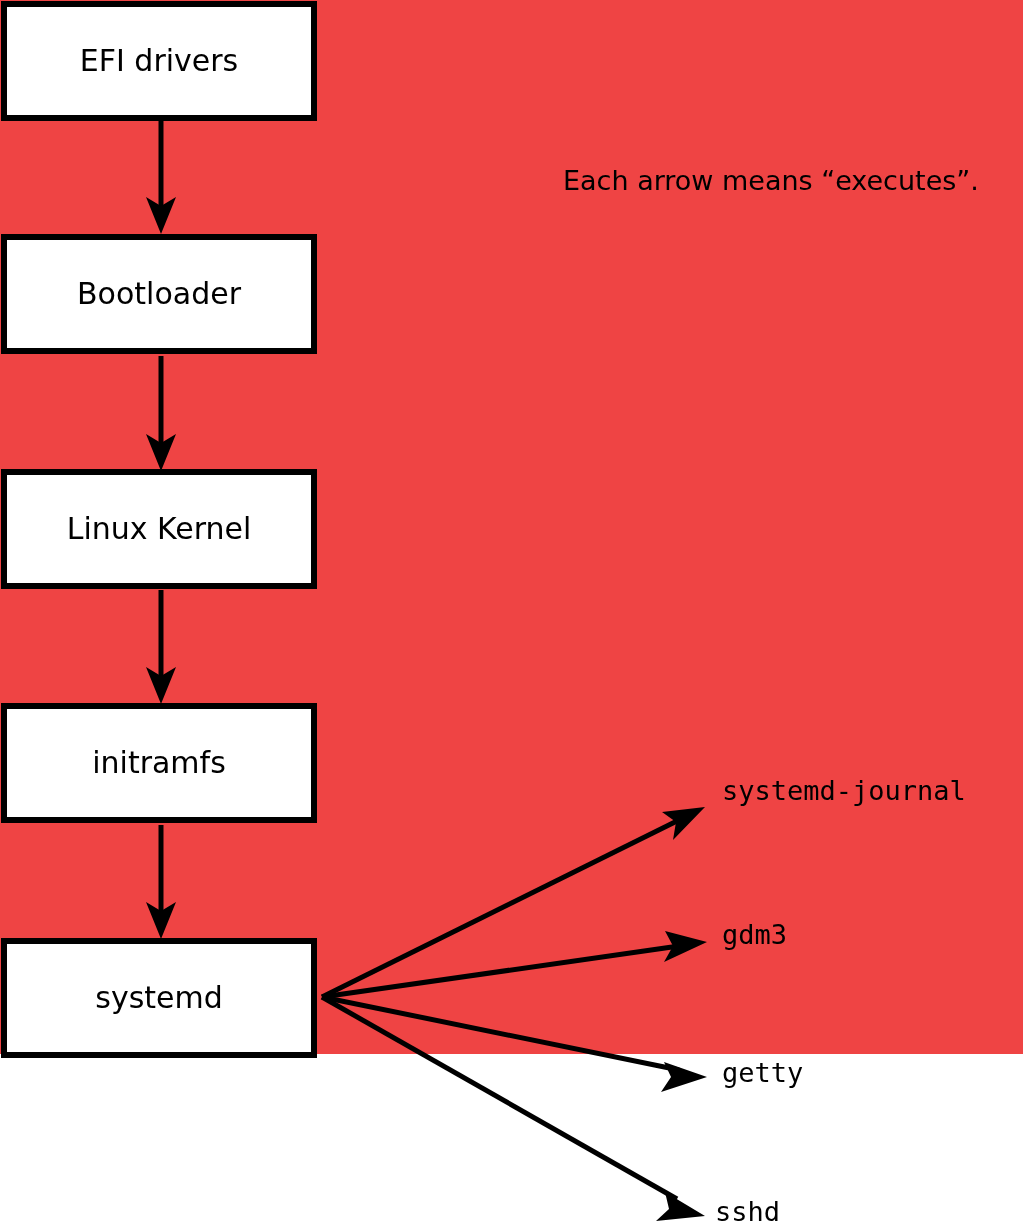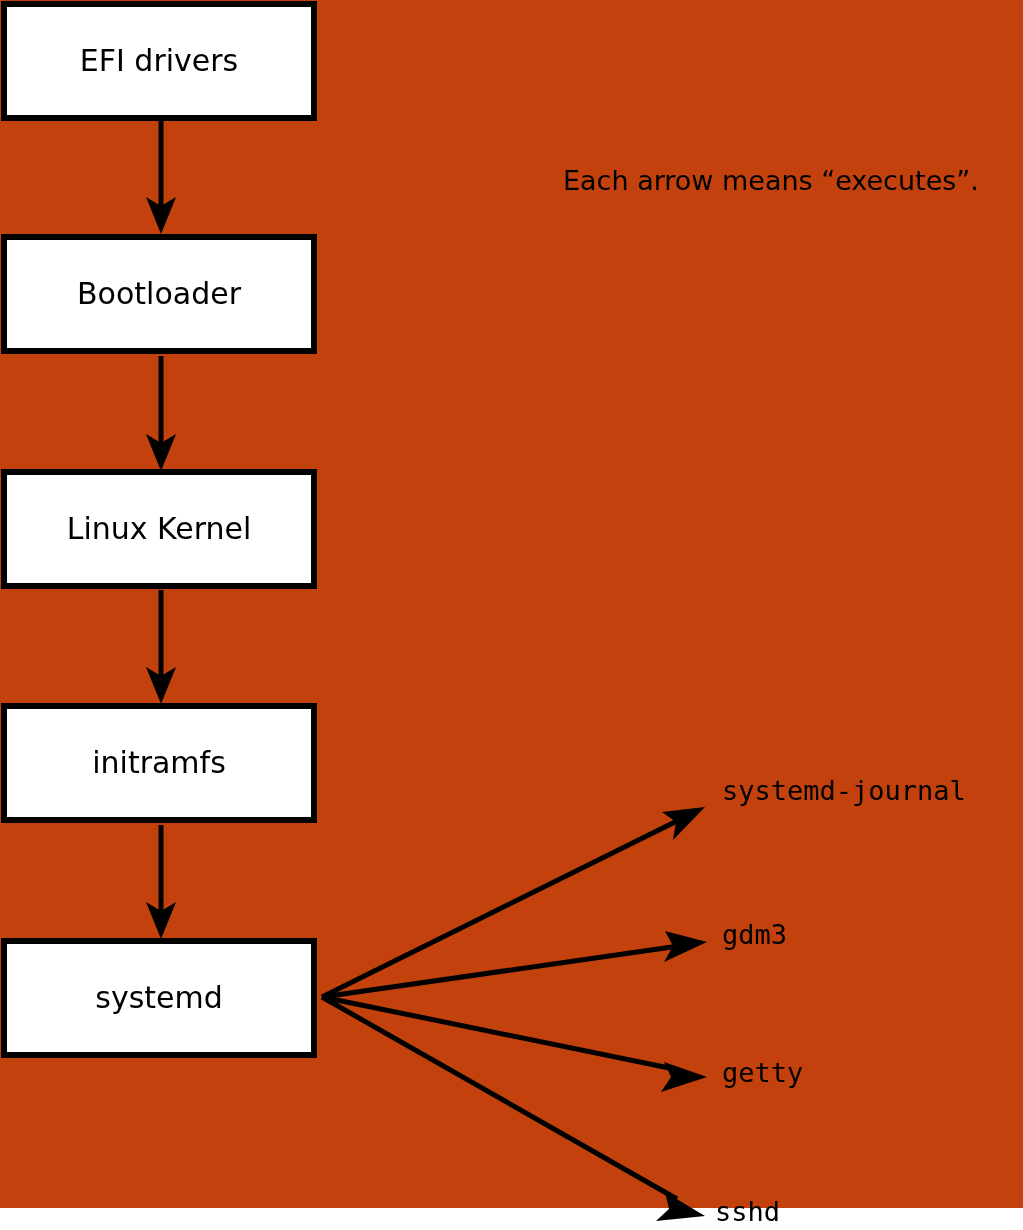--- a/index.html
+++ b/index.html
@@ -9,22 +9,22 @@
   }
   body {
     width: 1023px;
     height: 1230px;
     overflow: hidden;
     font-family: "DejaVu Sans", sans-serif;
   }
   #diagram-root {
     position: relative;
     width: 1023px;
-    height: 1208px;
-    background: #c2410c;
+    height: 1054px;
+    background: #ef4444;
   }
   svg#boot-diagram {
     display: block;
     width: 1023px;
     height: 1230px;
   }
   .box-rect {
     fill: #ffffff;
     stroke: #000000;
     stroke-width: 6;

